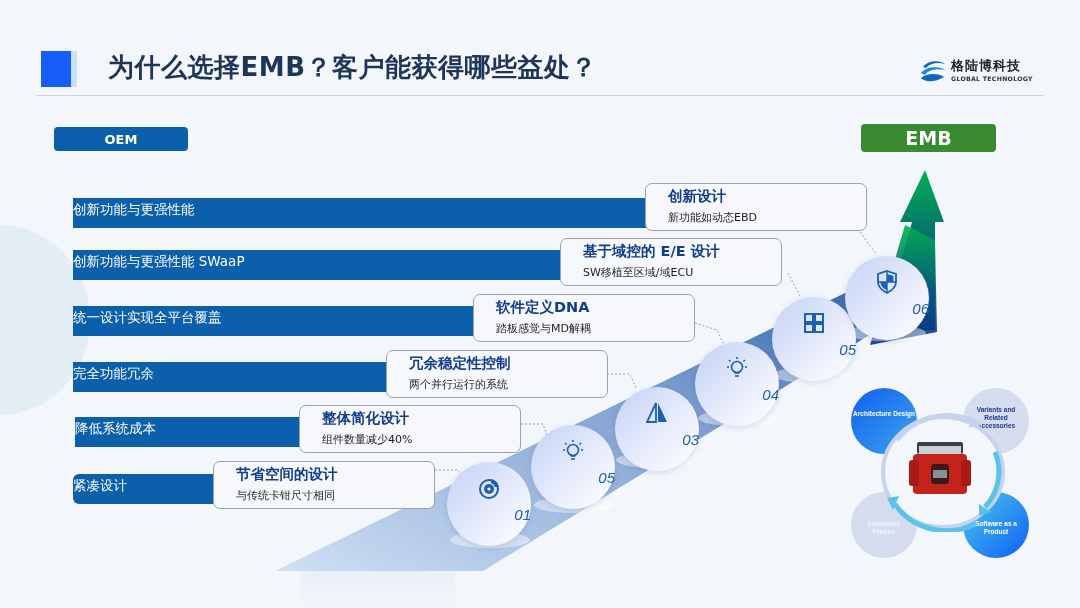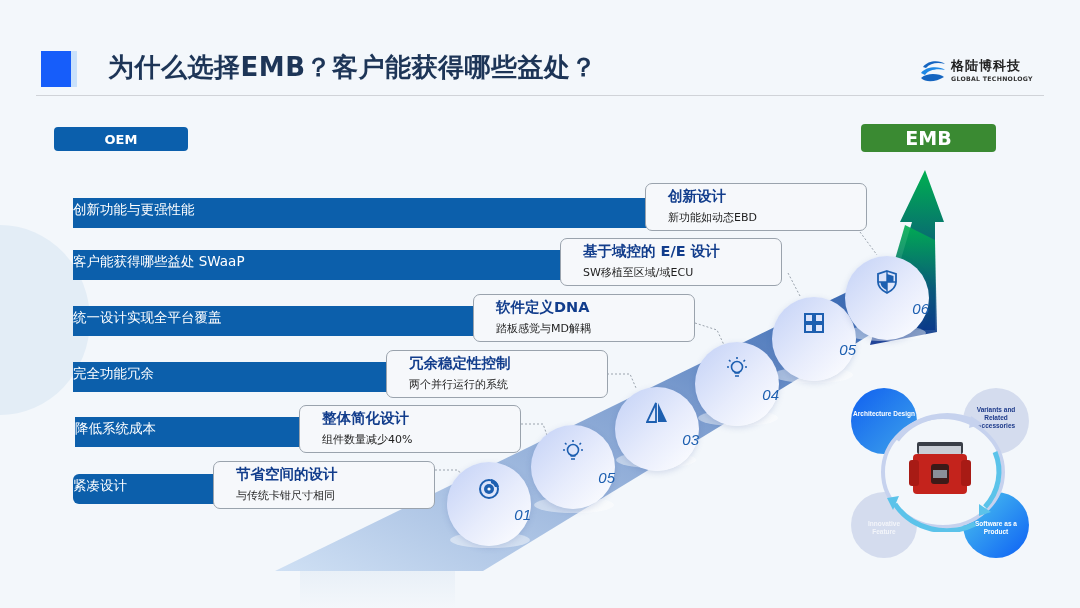--- a/index.html
+++ b/index.html
@@ -153,21 +153,21 @@
     <ellipse cx="738" cy="418" rx="40" ry="8"></ellipse>
     <ellipse cx="813" cy="375" rx="40" ry="8"></ellipse>
     <ellipse cx="886" cy="333" rx="40" ry="8"></ellipse>
   </g>
 </svg>
 
 <div class="oem-badge">OEM</div>
 <div class="emb-badge">EMB</div>
 
 <div class="ribbon" style="top:198px; width:586px;">创新功能与更强性能</div>
-<div class="ribbon" style="top:250px; width:502px;">客户能获得哪些益处 SWaaP</div>
+<div class="ribbon" style="top:250px; width:502px;">创新功能与更强性能 SWaaP</div>
 <div class="ribbon" style="top:306px; width:420px;">统一设计实现全平台覆盖</div>
 <div class="ribbon" style="top:362px; width:334px;">完全功能冗余</div>
 <div class="ribbon" style="top:417px; width:246px; left:55px;">降低系统成本</div>
 <div class="ribbon" style="top:474px; width:161px;border-radius:6px;">紧凑设计</div>
 
 <div class="card" style="left:645px; top:183px;">
   <div class="card-title">创新设计</div>
   <div class="card-sub">新功能如动态EBD</div>
 </div>
 <div class="card" style="left:560px; top:238px;">

